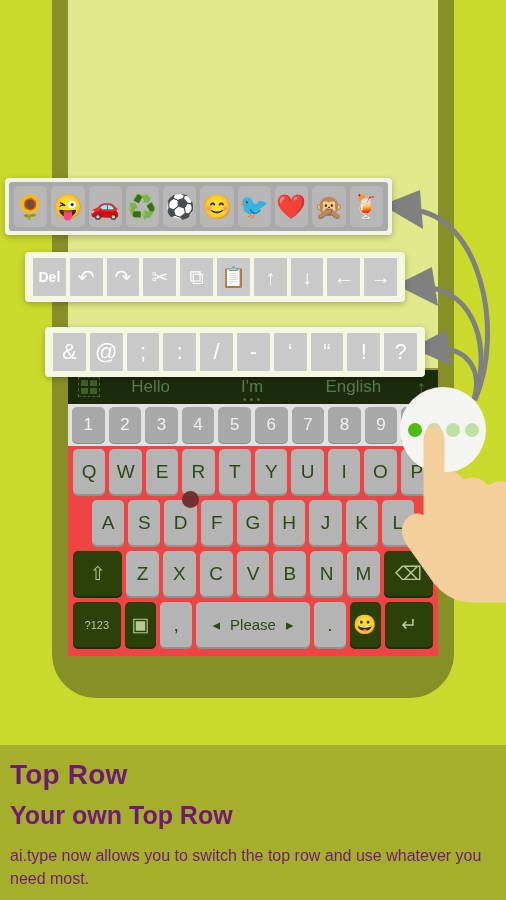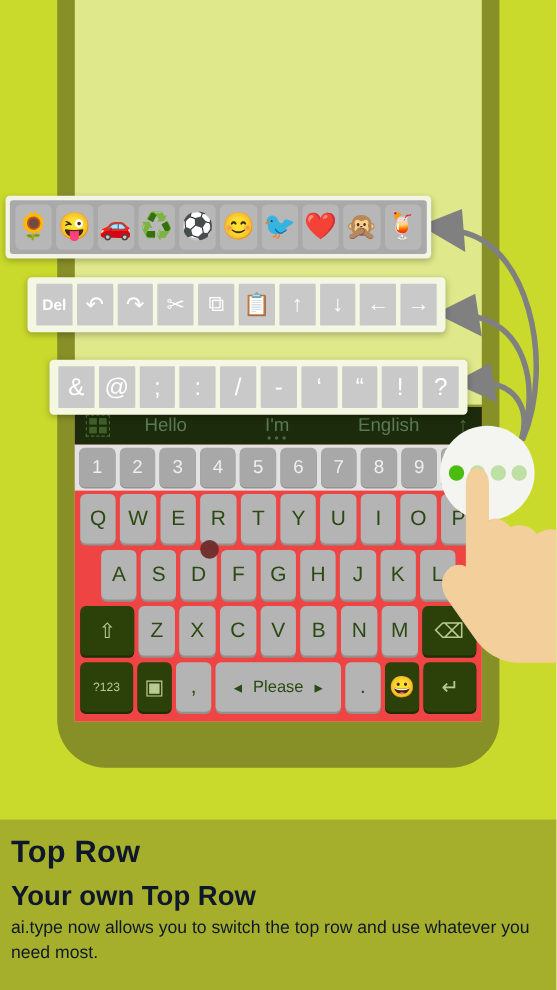--- a/index.html
+++ b/index.html
@@ -170,25 +170,25 @@
   .pdot.on { background: #4bbd10; }
   #hand { position: absolute; left: 398px; top: 420px; }
 
   
   #caption {
     position: absolute;
     left: 0; top: 745px;
     width: 506px; height: 155px;
     background: #a5af2b;
     padding: 14px 10px 0 10px;
-    color: #0f172a;
+    color: #701a75;
   }
   #cap-title { font-size: 28px; font-weight: bold; letter-spacing: .2px; }
   #cap-sub { font-size: 25px; font-weight: bold; margin-top: 10px; }
-  #cap-body { font-size: 16px; margin-top: 2px; line-height: 1.45; }
+  #cap-body { font-size: 16px; margin-top: 14px; line-height: 1.45; }
 </style>
 </head>
 <body>
 
 <div id="root">
 
   <div id="phone-frame"></div>
   <div id="phone-screen"></div>
 
   <div id="keyboard">

